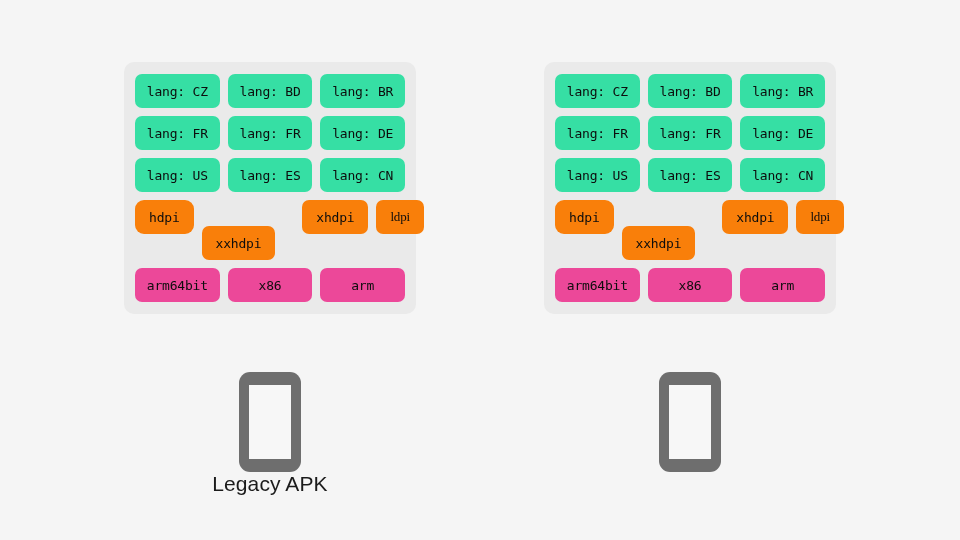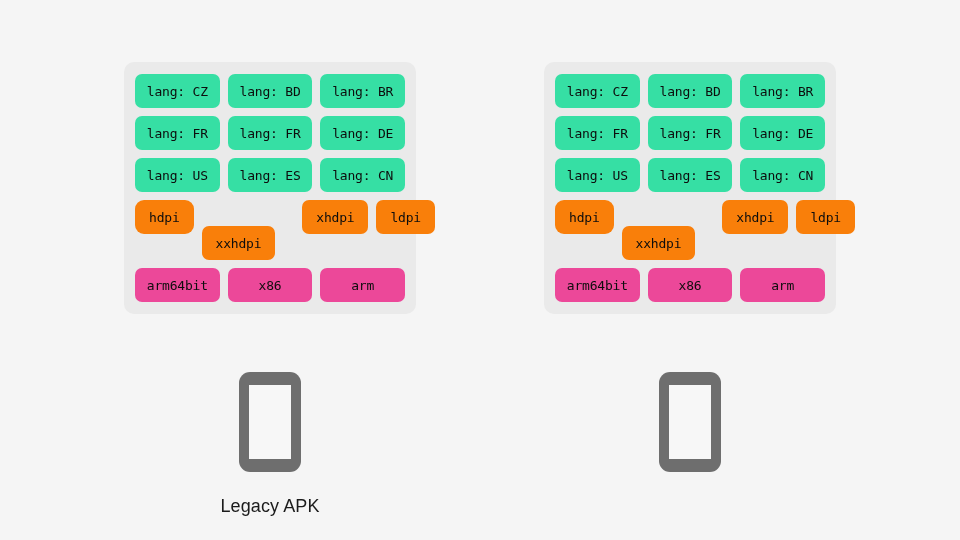--- a/index.html
+++ b/index.html
@@ -65,21 +65,21 @@
 
   .chip.lang { background: #36dfa4; }
   .chip.dpi  { background: #f97f0a; }
   .chip.abi  { background: #ec4899; }
 
   
   .chip-row.density .chip { flex: 0 1 auto; padding: 0 14px; }
   .chip-row.density .chip:nth-child(1) { flex-grow: 1.05; border-radius: 9px; }
   .chip-row.density .chip:nth-child(2) { flex-grow: 1.25; margin-top: 26px; }
   .chip-row.density .chip:nth-child(3) { flex-grow: 1.15; margin-left: 19px; }
-  .chip-row.density .chip:nth-child(4) { flex-grow: 1.0; }
+  .chip-row.density .chip:nth-child(4) { flex-grow: 1.0; font-family: Liberation Serif, serif; }
 
   
   .device-block {
     margin-top: 58px;
     display: flex;
     flex-direction: column;
     align-items: center;
   }
 
   .phone {
@@ -92,22 +92,21 @@
     justify-content: center;
   }
 
   .phone-screen {
     width: 42px;
     height: 74px;
     background: #f7f7f7;
   }
 
   .device-label {
-    margin-top: 24px;
-    font-size: 18px;
+    font-size: 21px;
     color: #1b1b1b;
     letter-spacing: 0.1px;
     white-space: nowrap;
   }
 </style>
 </head>
 <body>
 
 <div class="stage">
 

